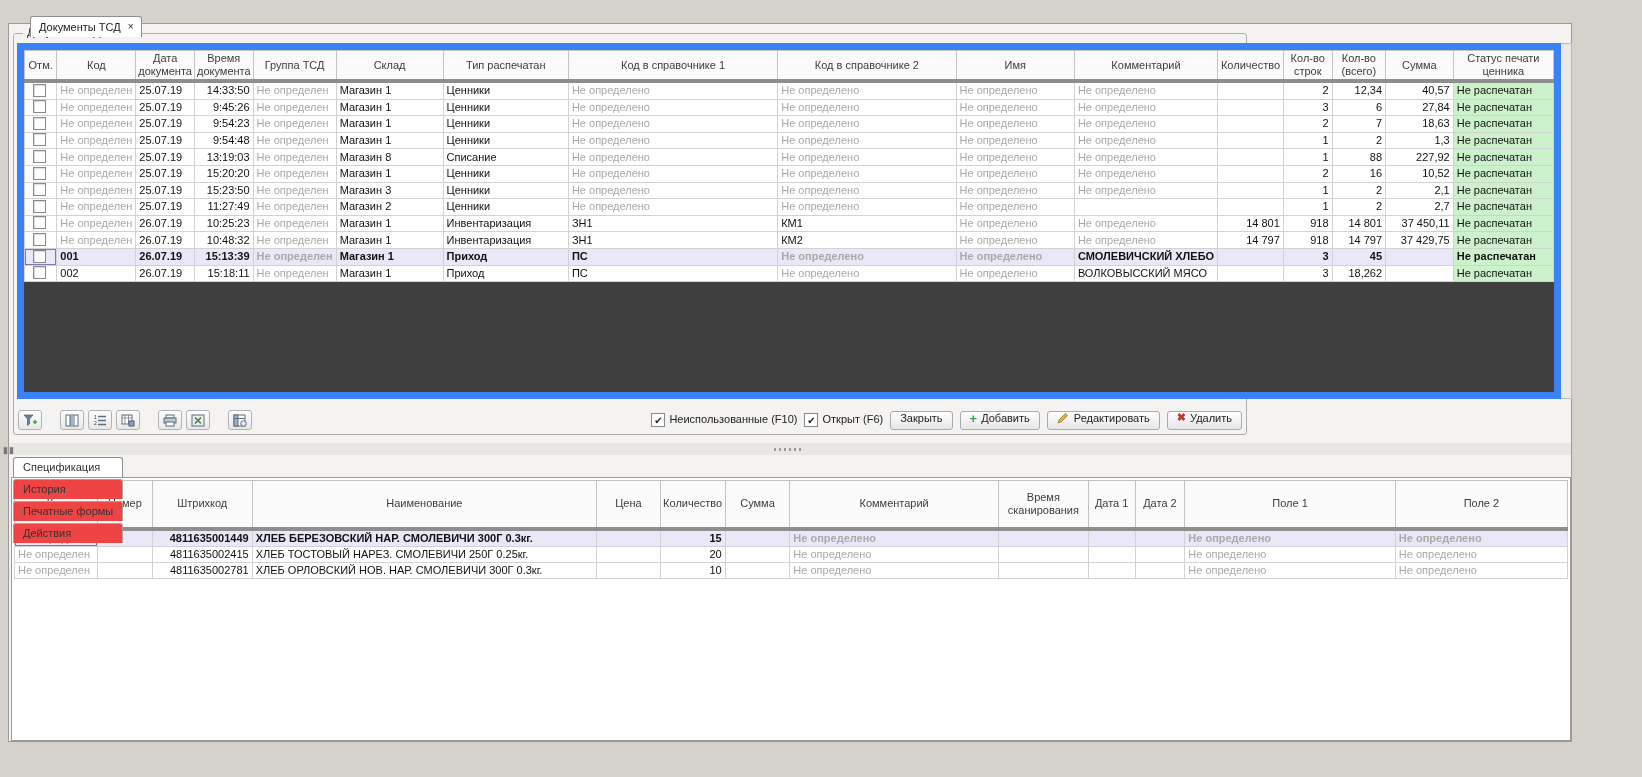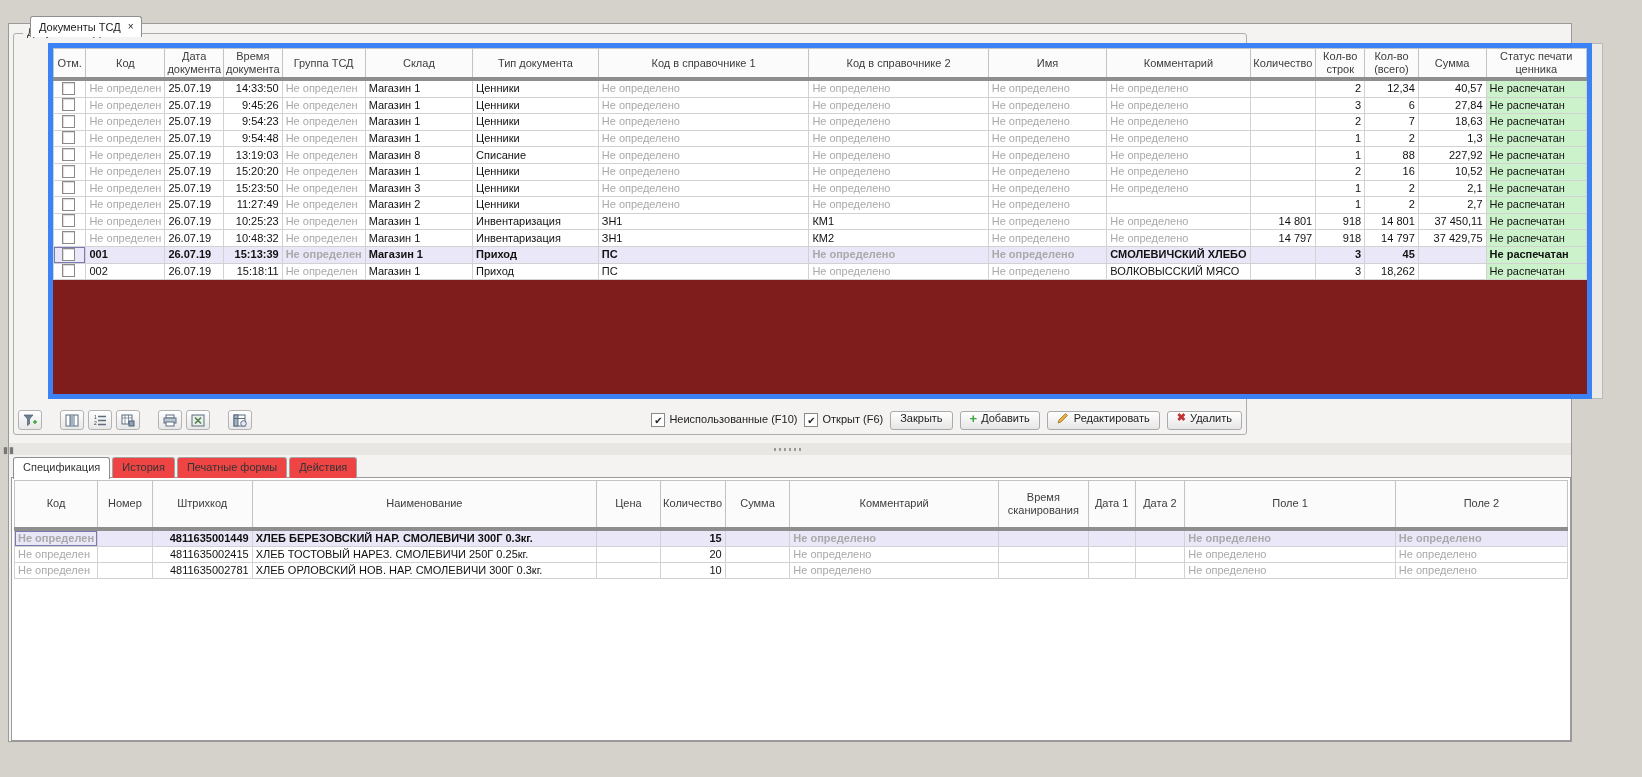--- a/index.html
+++ b/index.html
@@ -14,21 +14,21 @@
 
   
   .canvas{position:absolute;left:8px;top:23px;width:1564px;height:719px;background:#f4f3f1;border:1px solid #9a9a9a;box-sizing:border-box;}
 
   
   .groupbox{position:absolute;left:4px;top:9px;width:1234px;height:402px;border:1px solid #adadad;border-radius:3px;box-sizing:border-box;padding-left:36px;}
   .groupbox .legend{position:absolute;top:-8px;left:9px;background:#f4f3f1;padding:0 4px;color:#333;}
 
   
   .grid-outer{position:absolute;left:3px;top:9px;display:flex;}
-  .grid-wrap{width:1544px;height:356px;border:5px solid #3b82f6;background:#7f1d1d;overflow:hidden;box-sizing:border-box;margin-left:31px;}
+  .grid-wrap{width:1544px;height:356px;border:7px solid #3b82f6;background:#404040;overflow:hidden;box-sizing:border-box;}
   .vscroll{width:11px;height:356px;background:#eceae7;border:1px solid #b8b8b8;border-left:none;box-sizing:border-box;}
   table.grid{border-collapse:collapse;table-layout:fixed;background:#fff;}
   .grid th{background:#fbfbfb;border:1px solid #c3c3c3;border-bottom:4px solid #8e8e8e;font-weight:normal;color:#3d3d3d;
            text-align:center;padding:1px 2px;overflow:hidden;white-space:normal;line-height:13px;height:28px;box-sizing:border-box;}
   .grid td{border:1px solid #d2d2d2;padding:0 3px;white-space:nowrap;overflow:hidden;height:16px;line-height:15px;box-sizing:border-box;color:#111;}
   .grid td.undef{color:var(--grey-text,#a9a9a9);}
   .grid td.status{background:var(--status-green-bg,#ccf2cc);}
   .grid tr.selected td{background:var(--selected-row-bg,#eae8f8);font-weight:bold;}
   .grid tr.selected td.status{background:var(--status-green-bg,#ccf2cc);}
   .grid tr.selected td:first-child{box-shadow:inset 0 0 0 1px #7a7ab0;}
@@ -52,21 +52,21 @@
   .plus{color:#3aa63a;font-weight:bold;font-size:13px;line-height:1;}
   .delx{color:#c23434;font-weight:bold;font-size:11px;line-height:1;}
 
   
   .splitter{position:absolute;left:0;top:419px;width:100%;height:12px;background:#e9e7e3;cursor:row-resize;}
   .splitter .dots{position:absolute;left:49%;top:5px;width:30px;height:3px;
         background:repeating-linear-gradient(90deg,#9a9a9a 0 2px,transparent 2px 5px);}
   .splitter .grip{position:absolute;left:-6px;top:2px;color:#777;font-size:9px;letter-spacing:1px;}
 
   
-  .btabs{position:absolute;left:4px;top:433px;height:36px;display:flex;gap:2px;z-index:2;}
+  .btabs{position:absolute;left:4px;top:433px;height:36px;display:flex;gap:2px;z-index:2;flex-direction:column;}
   .btab{height:20px;line-height:19px;padding:0 9px;border:1px solid #a3a3a3;border-bottom:none;border-radius:3px 3px 0 0;
         background:#ef4444;color:#333;cursor:pointer;}
   .btab.active{background:#fff;border-color:#8f8f8f;position:relative;z-index:3;height:21px;}
   .bpanel{position:absolute;left:2px;top:453px;width:1560px;height:264px;background:#fff;border:1px solid #9a9a9a;box-sizing:border-box;}
   .bpanel .spec{margin:2px;}
 </style>
 </head>
 <body>
 
 <div class="screen">
@@ -105,21 +105,21 @@
                 <col style="width:103px">
             </colgroup>
           <thead>
                 <tr>
                   <th>Отм.</th>
                   <th>Код</th>
                   <th>Дата документа</th>
                   <th>Время документа</th>
                   <th>Группа ТСД</th>
                   <th>Склад</th>
-                  <th>Тип документа</th>
+                  <th>Тип распечатан</th>
                   <th>Код в справочнике 1</th>
                   <th>Код в справочнике 2</th>
                   <th>Имя</th>
                   <th>Комментарий</th>
                   <th>Количество</th>
                   <th>Кол-во строк</th>
                   <th>Кол-во (всего)</th>
                   <th>Сумма</th>
                   <th>Статус печати ценника</th>
                 </tr>

